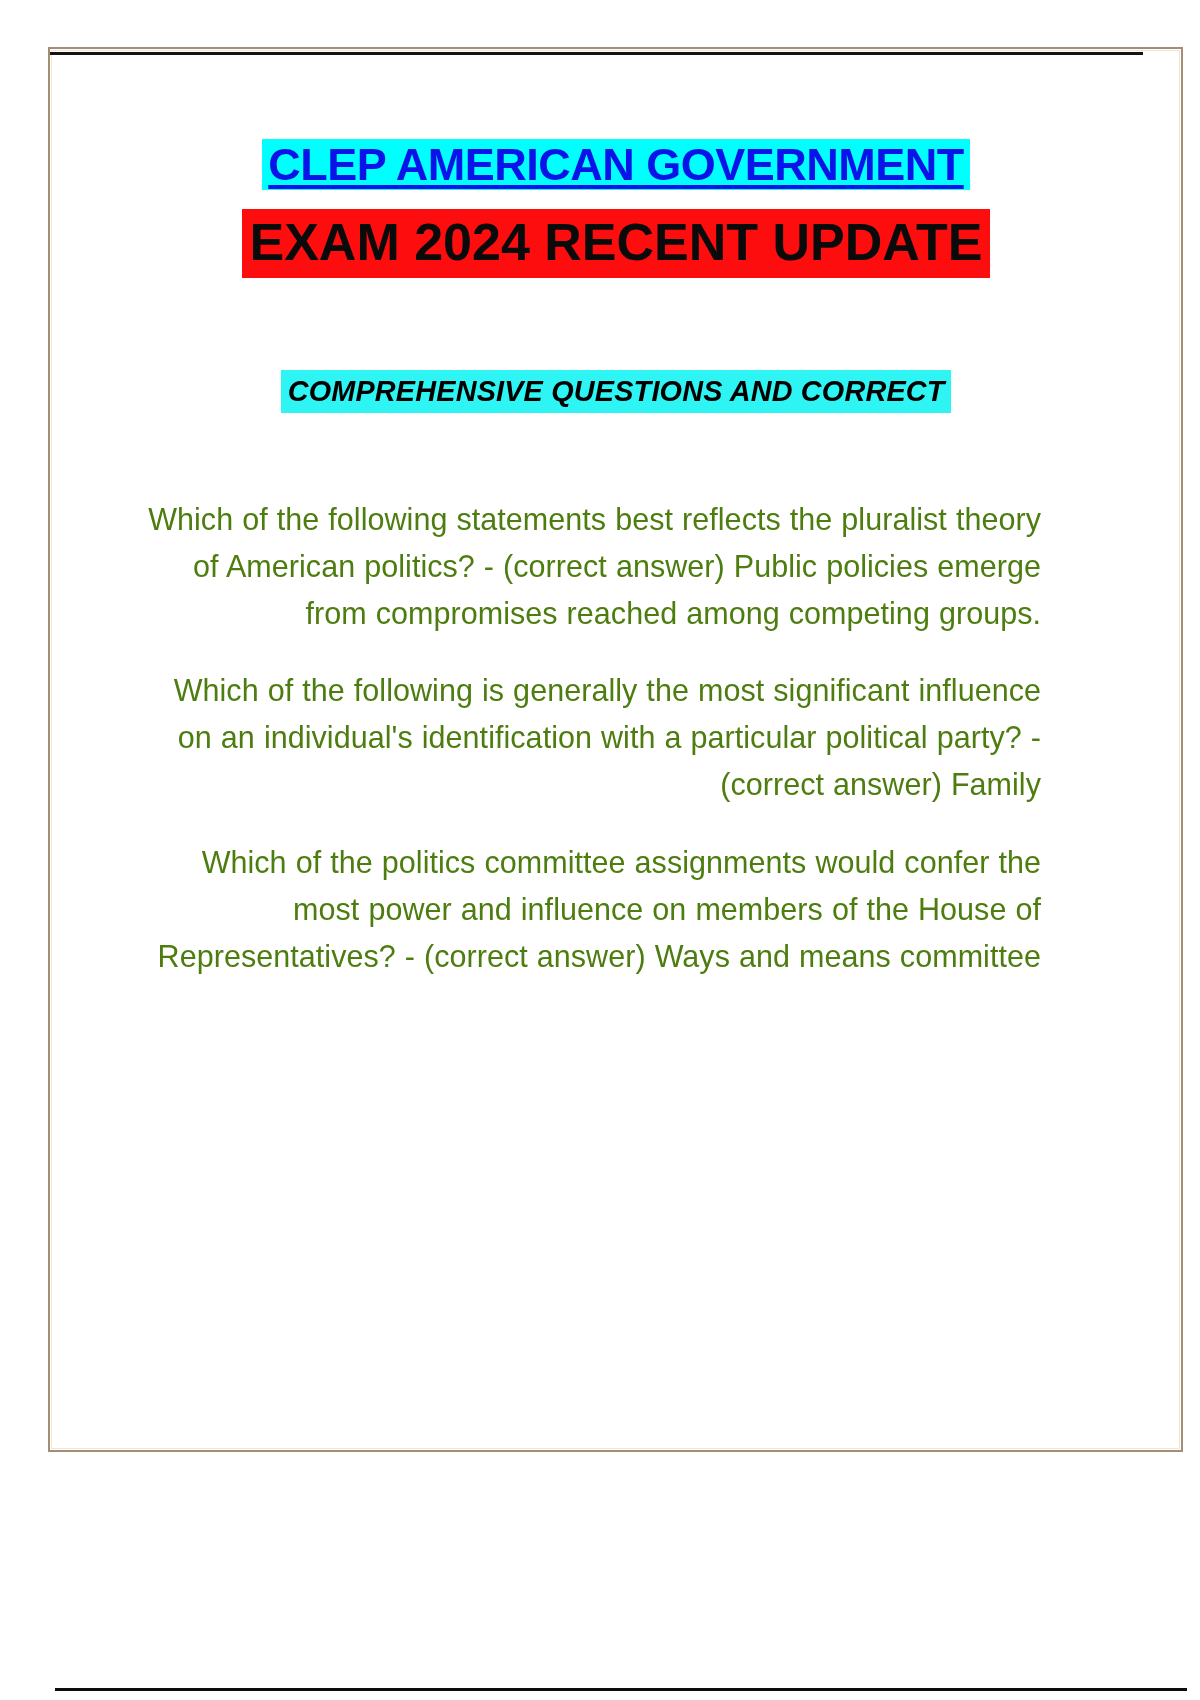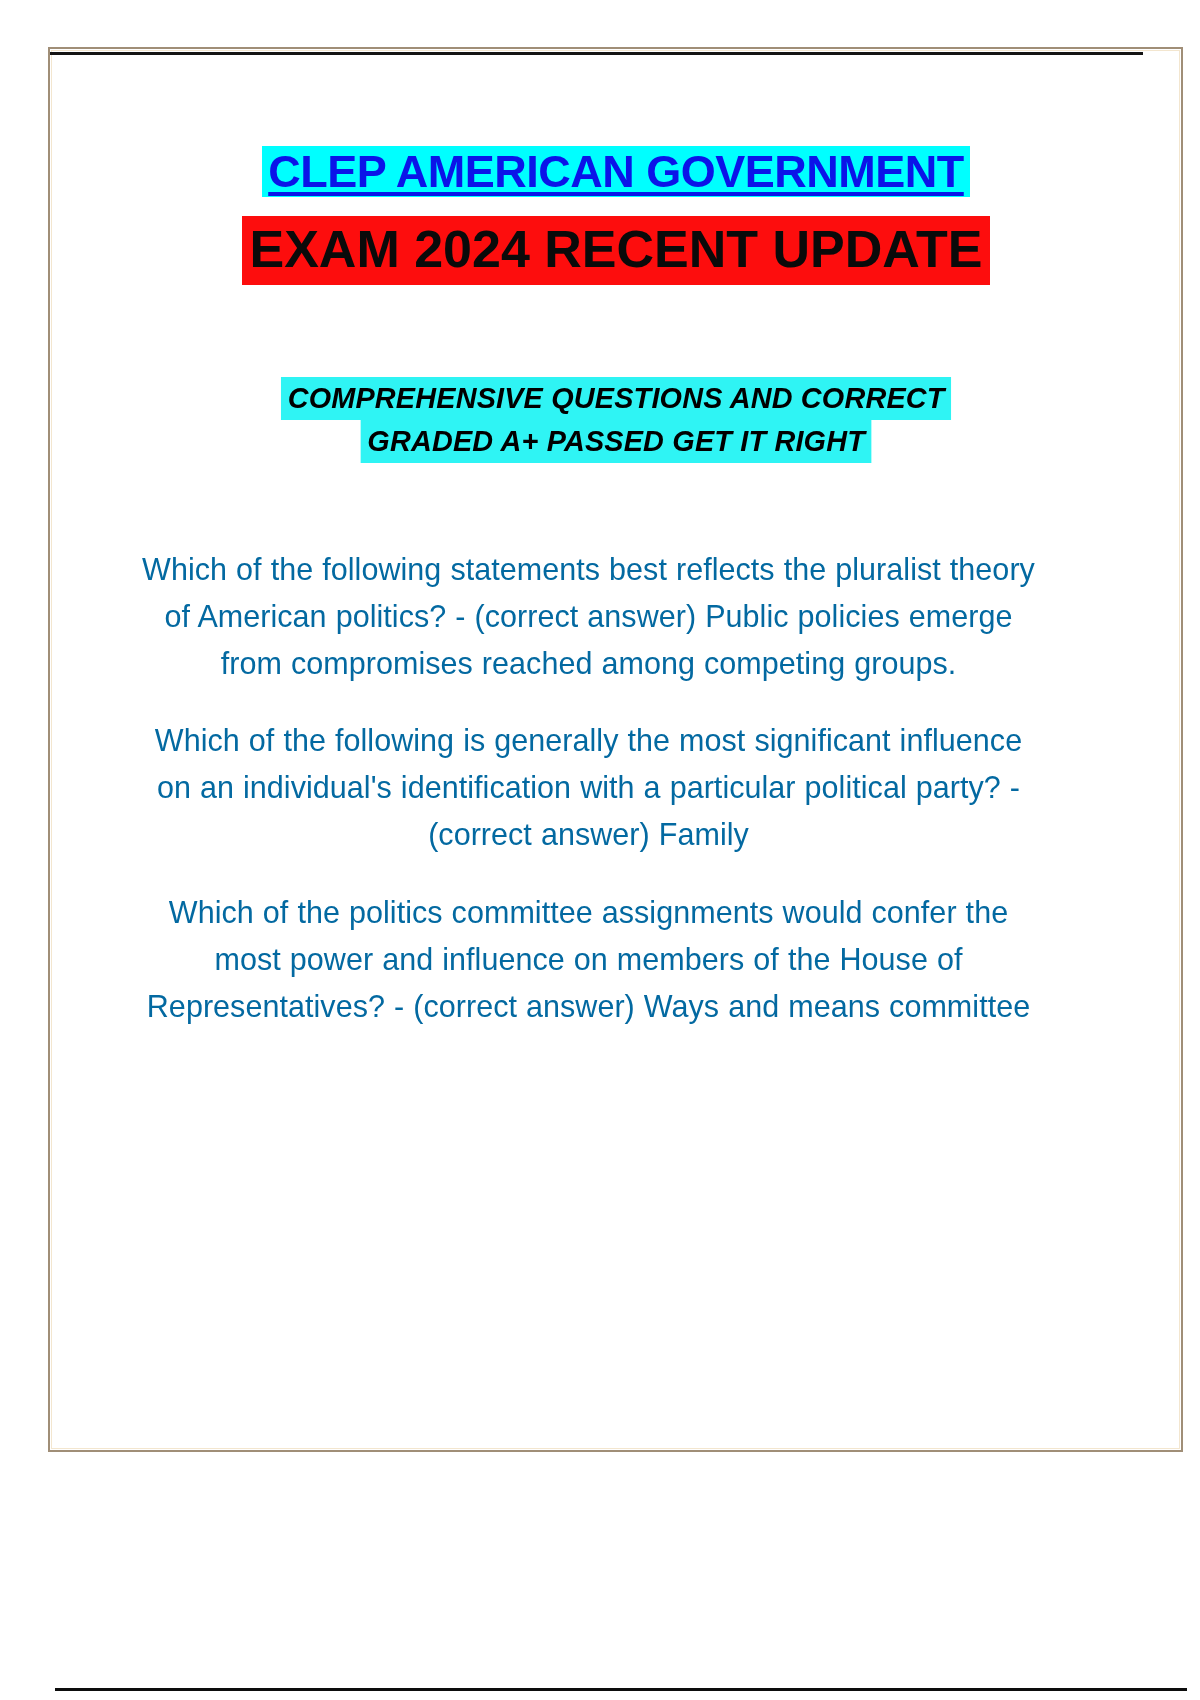--- a/index.html
+++ b/index.html
@@ -51,21 +51,21 @@
     top: 1688px;
     width: 1132px;
     height: 3px;
     background: #0d0d0d;
   }
 
   
   .content {
     position: absolute;
     left: 86px;
-    top: 15px;
+    top: 8px;
     width: 960px;
   }
 
   
   .title-row {
     text-align: center;
     margin-top: 82px;
   }
   .title-main {
     display: inline-block;
@@ -120,25 +120,25 @@
     transform: scaleX(0.96);
     white-space: nowrap;
   }
 
   
   .qa-list {
     margin-top: 83px;
   }
   .qa-item {
     font-family: "Liberation Sans Narrow", "Liberation Sans", sans-serif;
-    color: #0369a1;
+    color: #4d7c0f;
     font-size: 30.5px;
     line-height: 47px;
     letter-spacing: 0.05px;
-    text-align: center;
+    text-align: right;
     width: 905px;
     word-spacing: 0.5px;
   }
   .qa-item + .qa-item { }
 </style>
 </head>
 <body>
 
 <div class="page-sheet">
   <div class="page-sheet-inner-edge"></div>
@@ -149,21 +149,20 @@
     <div class="title-row">
       <span class="title-main">CLEP AMERICAN GOVERNMENT</span>
     </div>
 
     <div class="subtitle-row">
       <span class="title-sub">EXAM 2024 RECENT UPDATE</span>
     </div>
 
     <div class="comp-block">
       <div><span class="comp-line">COMPREHENSIVE QUESTIONS AND CORRECT</span></div>
-      <div><span class="comp-line">GRADED A+ PASSED GET IT RIGHT</span></div>
     </div>
 
     <div class="qa-list">
       <p class="qa-item">Which of the following statements best reflects the pluralist theory of American politics? -   (correct answer)   Public policies emerge from compromises reached among competing groups.</p>
       <p class="qa-item">Which of the following is generally the most significant influence on an individual's identification with a particular political party? -   (correct answer)   Family</p>
       <p class="qa-item">Which of the politics committee assignments would confer the most power and influence on members of the House of Representatives? -   (correct answer)   Ways and means committee</p>
     </div>
 
   </div>
 </div>

